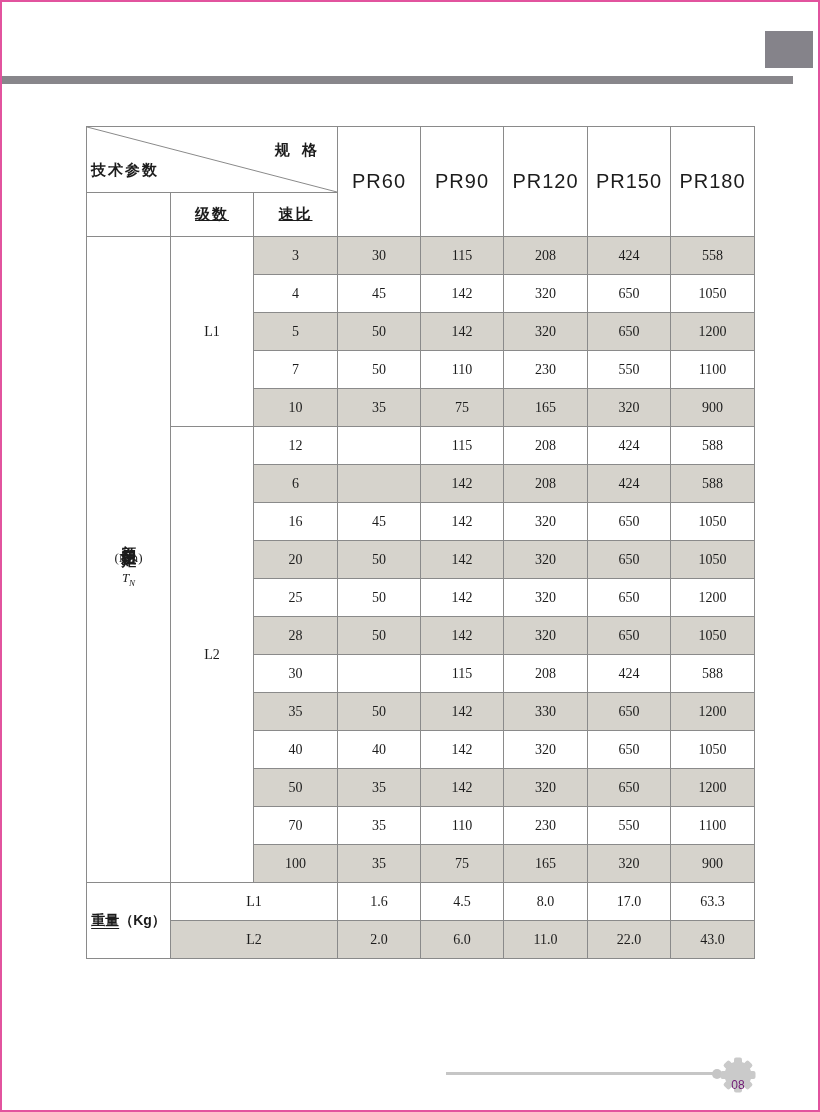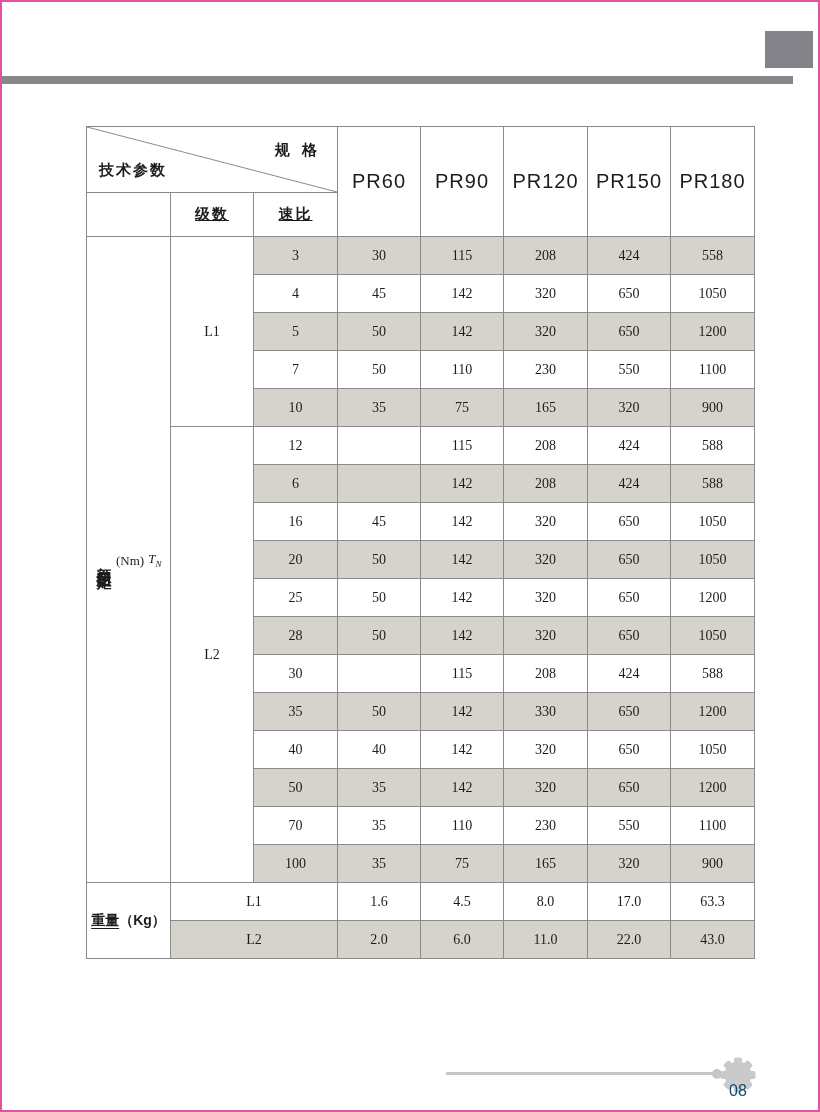--- a/index.html
+++ b/index.html
@@ -23,53 +23,53 @@
   table.spec td{
     border:1px solid #8a8a8a;padding:0;text-align:center;vertical-align:middle;
     background:#ffffff;overflow:hidden;
   }
   tr.h1{height:66px;} tr.h2{height:44px;}
   tr.dr{height:38px;} tr.wrow{height:38px;}
 
   td.corner{position:relative;}
   .diag{position:absolute;left:0;top:0;width:100%;height:100%;display:block;}
   .corner-top{position:absolute;top:14px;right:16px;font-weight:bold;font-size:15px;letter-spacing:4px;text-align:center;}
-  .corner-bottom{position:absolute;bottom:12px;left:12px;font-weight:bold;font-size:15px;letter-spacing:2px;}
+  .corner-bottom{position:absolute;bottom:12px;left:4px;font-weight:bold;font-size:15px;letter-spacing:2px;}
 
   td.model{font-size:20px;letter-spacing:1px;}
   td.subhead{font-weight:bold;font-size:15px;letter-spacing:2px;text-decoration:underline;}
 
   td.ratio, td.val, td.stagecell, td.wstage{
     font-family:"Liberation Serif",serif;font-size:14px;
   }
   td.stagecell{background:#d6d3cc;}
   tr.g td.ratio, tr.g td.val, tr.g td.wstage{background:#d6d3cc;}
 
   td.torque-cell{background:#ffffff;}
-  .torque-label{display:flex;flex-direction:row;align-items:center;justify-content:center;gap:4px;}
+  .torque-label{display:flex;flex-direction:column;align-items:center;justify-content:center;gap:4px;}
   .v-text{
     writing-mode:vertical-rl;text-orientation:upright;
     font-weight:bold;font-size:15px;letter-spacing:3px;line-height:1.1;
   }
   .t-unit{font-family:"Liberation Serif",serif;font-size:13px;margin-top:2px;}
   .t-symbol{font-family:"Liberation Serif",serif;font-size:13px;font-style:italic;}
   .t-symbol sub{font-size:9px;font-style:italic;}
 
   td.weight-label{font-weight:bold;font-size:14px;}
   .wl-main{text-decoration:underline;text-underline-offset:3px;margin-top:19px;}
 
   
   .footer-rule{position:absolute;left:446px;top:1072px;width:272px;height:3px;background:#c6c6c6;}
   .footer-rule-dot{position:absolute;left:712px;top:1069px;width:10px;height:10px;border-radius:50%;background:#c6c6c6;}
   .gear-badge{position:absolute;left:719px;top:1056px;width:38px;height:38px;}
   .gear-badge svg{position:absolute;left:0;top:0;width:38px;height:38px;}
   .gear-num{
-    position:absolute;left:0;top:16px;width:38px;height:38px;
+    position:absolute;left:0;top:10px;width:38px;height:38px;
     display:flex;align-items:center;justify-content:center;
-    font-size:16px;color:#0c4a6e;font-family:"Liberation Sans",sans-serif;
+    font-size:12px;color:#701a75;font-family:"Liberation Sans",sans-serif;
   }
 </style>
 </head>
 <body>
 
 <div class="page-frame"></div>
 <div class="top-right-block"></div>
 <div class="top-bar"></div>
 
 <table class="spec">

